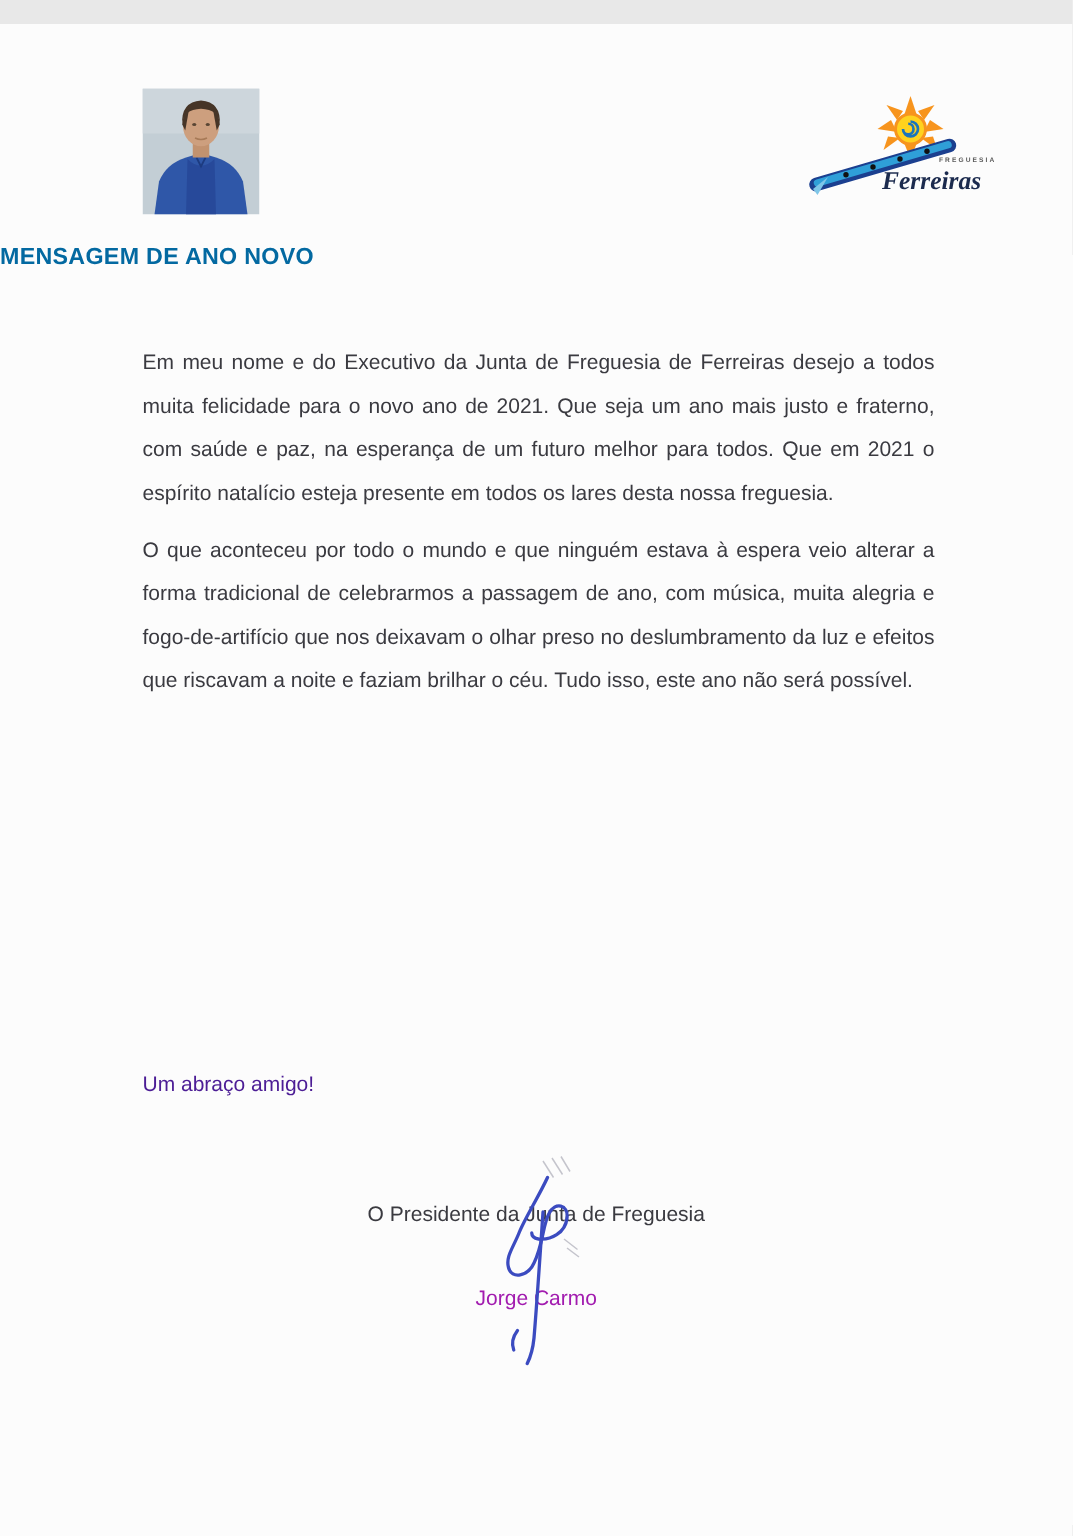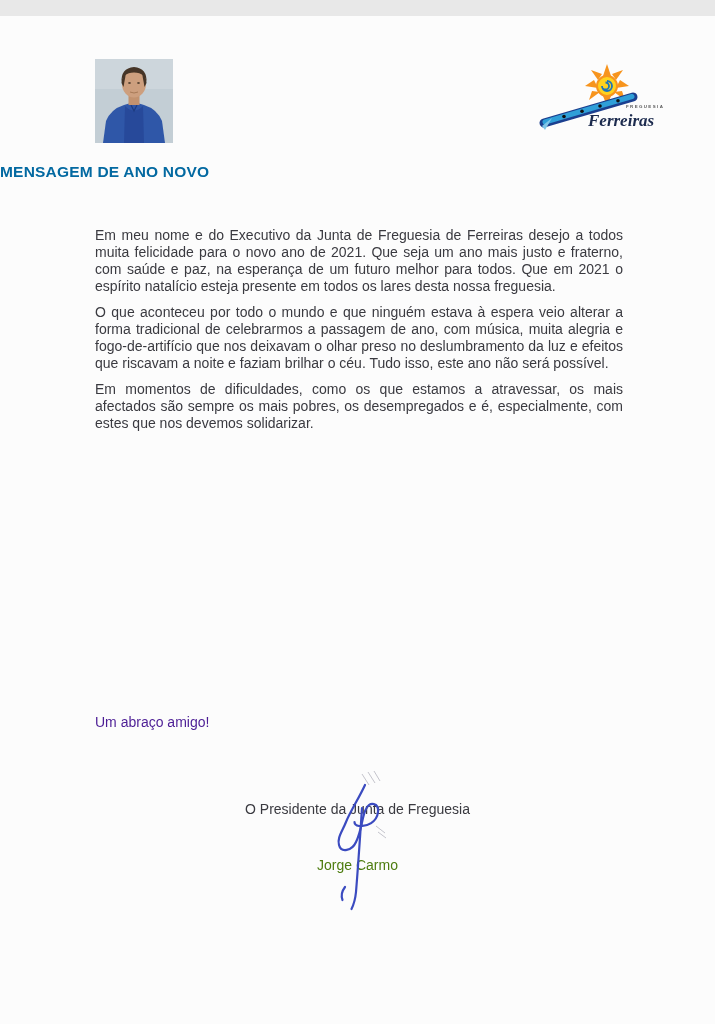--- a/index.html
+++ b/index.html
@@ -24,35 +24,35 @@
     position:absolute;left:0;top:147px;width:100%;
     margin:0;
     font-size:15.5px;font-weight:bold;letter-spacing:.2px;
     color:#0369a1;
   }
   .body-text{
     position:absolute;left:95px;top:211px;width:528px;
   }
   .body-text p{
     margin:0 0 9px 0;
-    font-size:14px;line-height:17px;
+    font-size:14px;line-height:29px;
     text-align:justify;
     color:#3a3a40;
   }
   .closing{
     position:absolute;left:95px;top:698px;
     font-size:14px;color:#4c1d95;
   }
   .sig-title{
     position:absolute;left:0;top:785px;width:100%;
     text-align:center;font-size:14px;color:#3a3a40;
   }
   .sig-name{
     position:absolute;left:0;top:841px;width:100%;
-    text-align:center;font-size:14px;color:#4d7c0f;
+    text-align:center;font-size:14px;color:#a21caf;
   }
   .signature{
     position:absolute;left:312px;top:752px;width:86px;height:146px;
     pointer-events:none;
   }
   .signature svg{display:block;width:100%;height:100%;overflow:visible;}
   .logo-region-text{
     font-family:"Liberation Sans",sans-serif;
     font-size:4.4px;letter-spacing:1.4px;fill:#5a5a5a;font-weight:bold;
   }
@@ -120,21 +120,20 @@
       <text x="88" y="48" class="logo-region-text">FREGUESIA</text>
       <text x="50" y="66" class="logo-name-text">Ferreiras</text>
     </svg>
   </div>
 
   <h1 class="title">MENSAGEM DE ANO NOVO</h1>
 
   <div class="body-text">
     <p>Em meu nome e do Executivo da Junta de Freguesia de Ferreiras desejo a todos muita felicidade para o novo ano de 2021. Que seja um ano mais justo e fraterno, com saúde e paz, na esperança de um futuro melhor para todos. Que em 2021 o espírito natalício esteja presente em todos os lares desta nossa freguesia.</p>
     <p>O que aconteceu por todo o mundo e que ninguém estava à espera veio alterar a forma tradicional de celebrarmos a passagem de ano, com música, muita alegria e fogo-de-artifício que nos deixavam o olhar preso no deslumbramento da luz e efeitos que riscavam a noite e faziam brilhar o céu. Tudo isso, este ano não será possível.</p>
-    <p>Em momentos de dificuldades, como os que estamos a atravessar, os mais afectados são sempre os mais pobres, os desempregados e é, especialmente, com estes que nos devemos solidarizar.</p>
   </div>
 
   <div class="closing">Um abraço amigo!</div>
 
   <div class="sig-title">O Presidente da Junta de Freguesia</div>
   <div class="sig-name">Jorge Carmo</div>
 
   <div class="signature">
     <svg viewBox="0 0 86 146">
 

